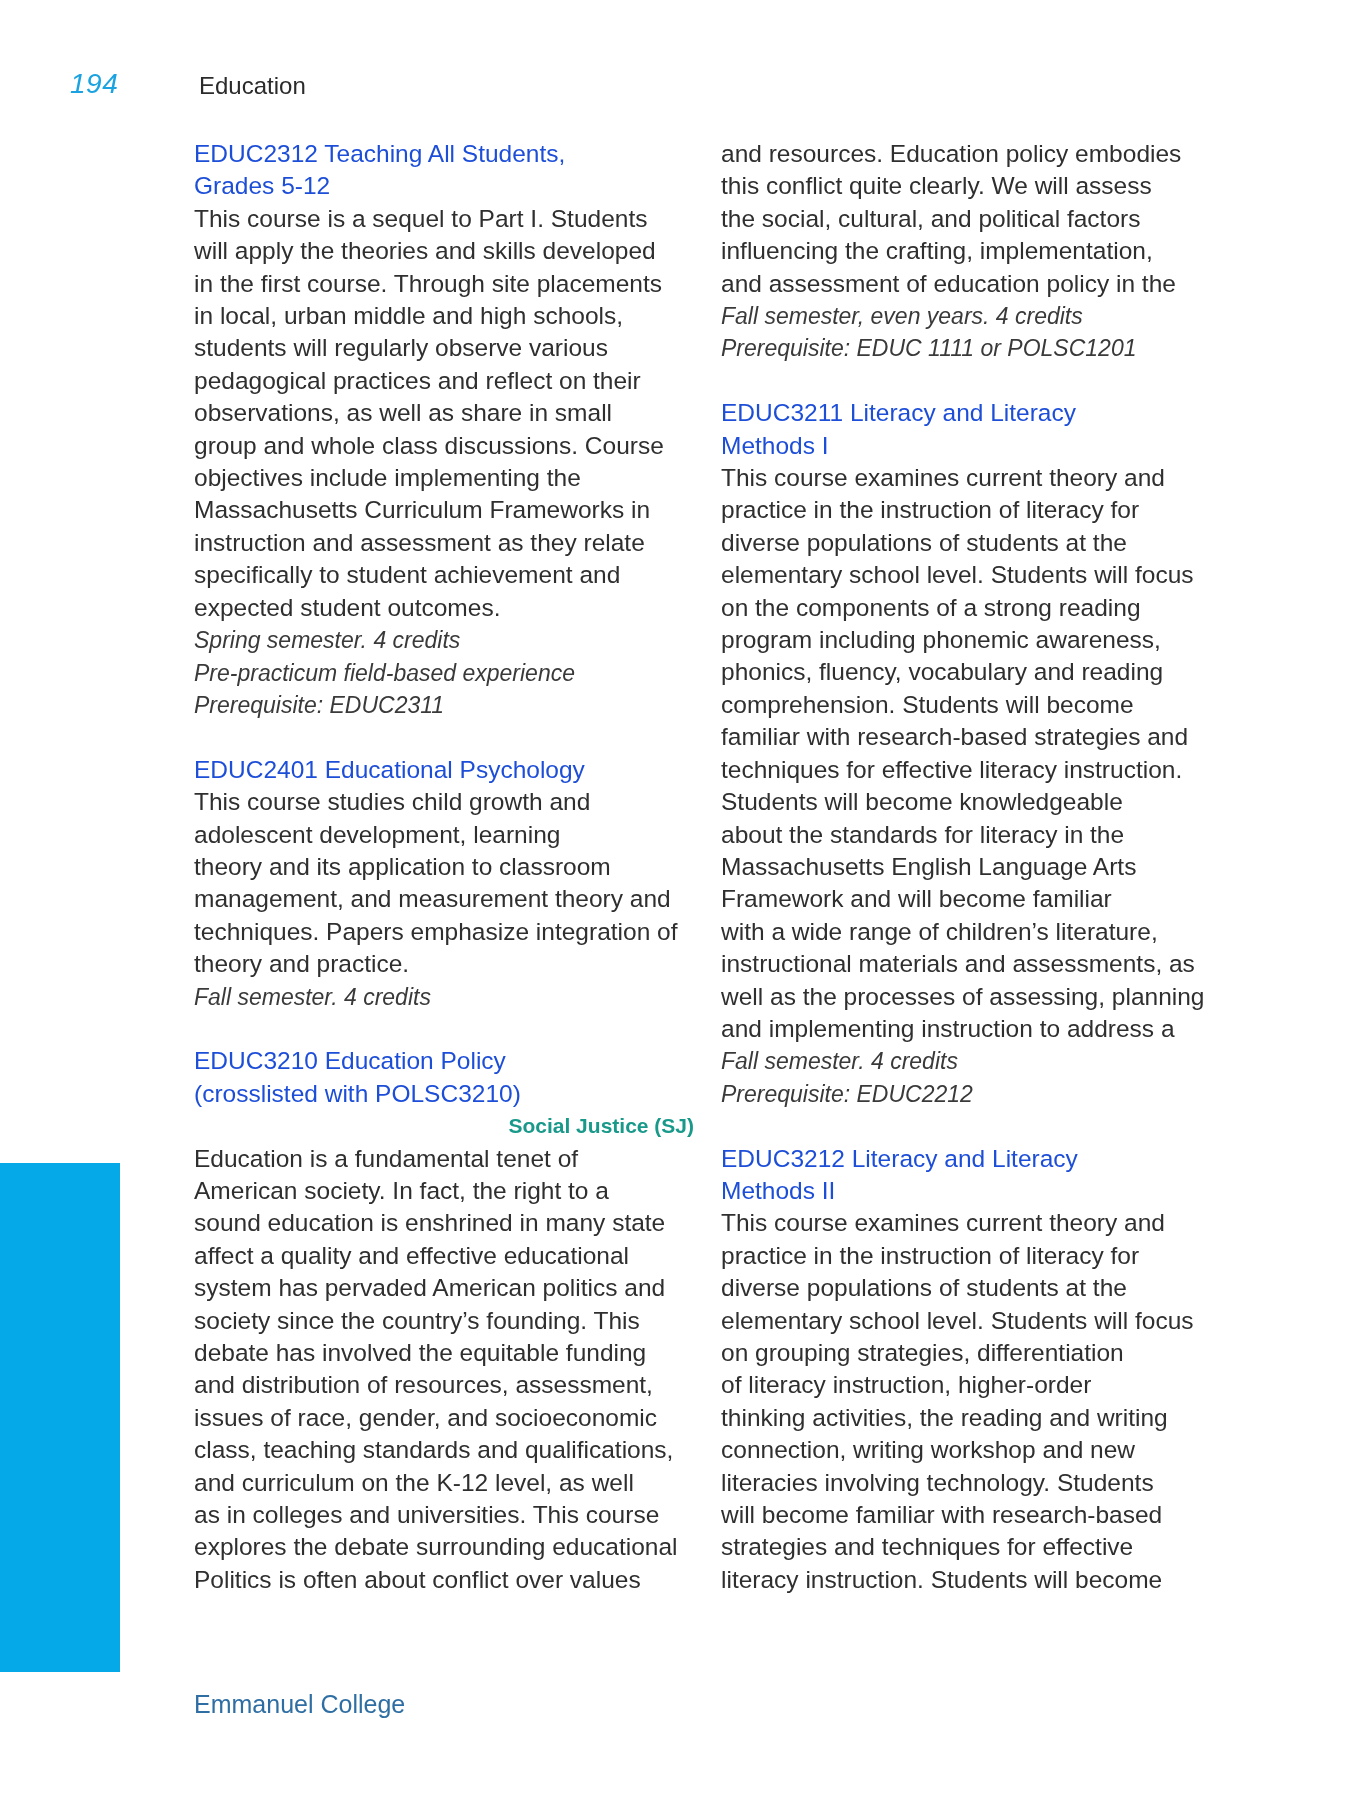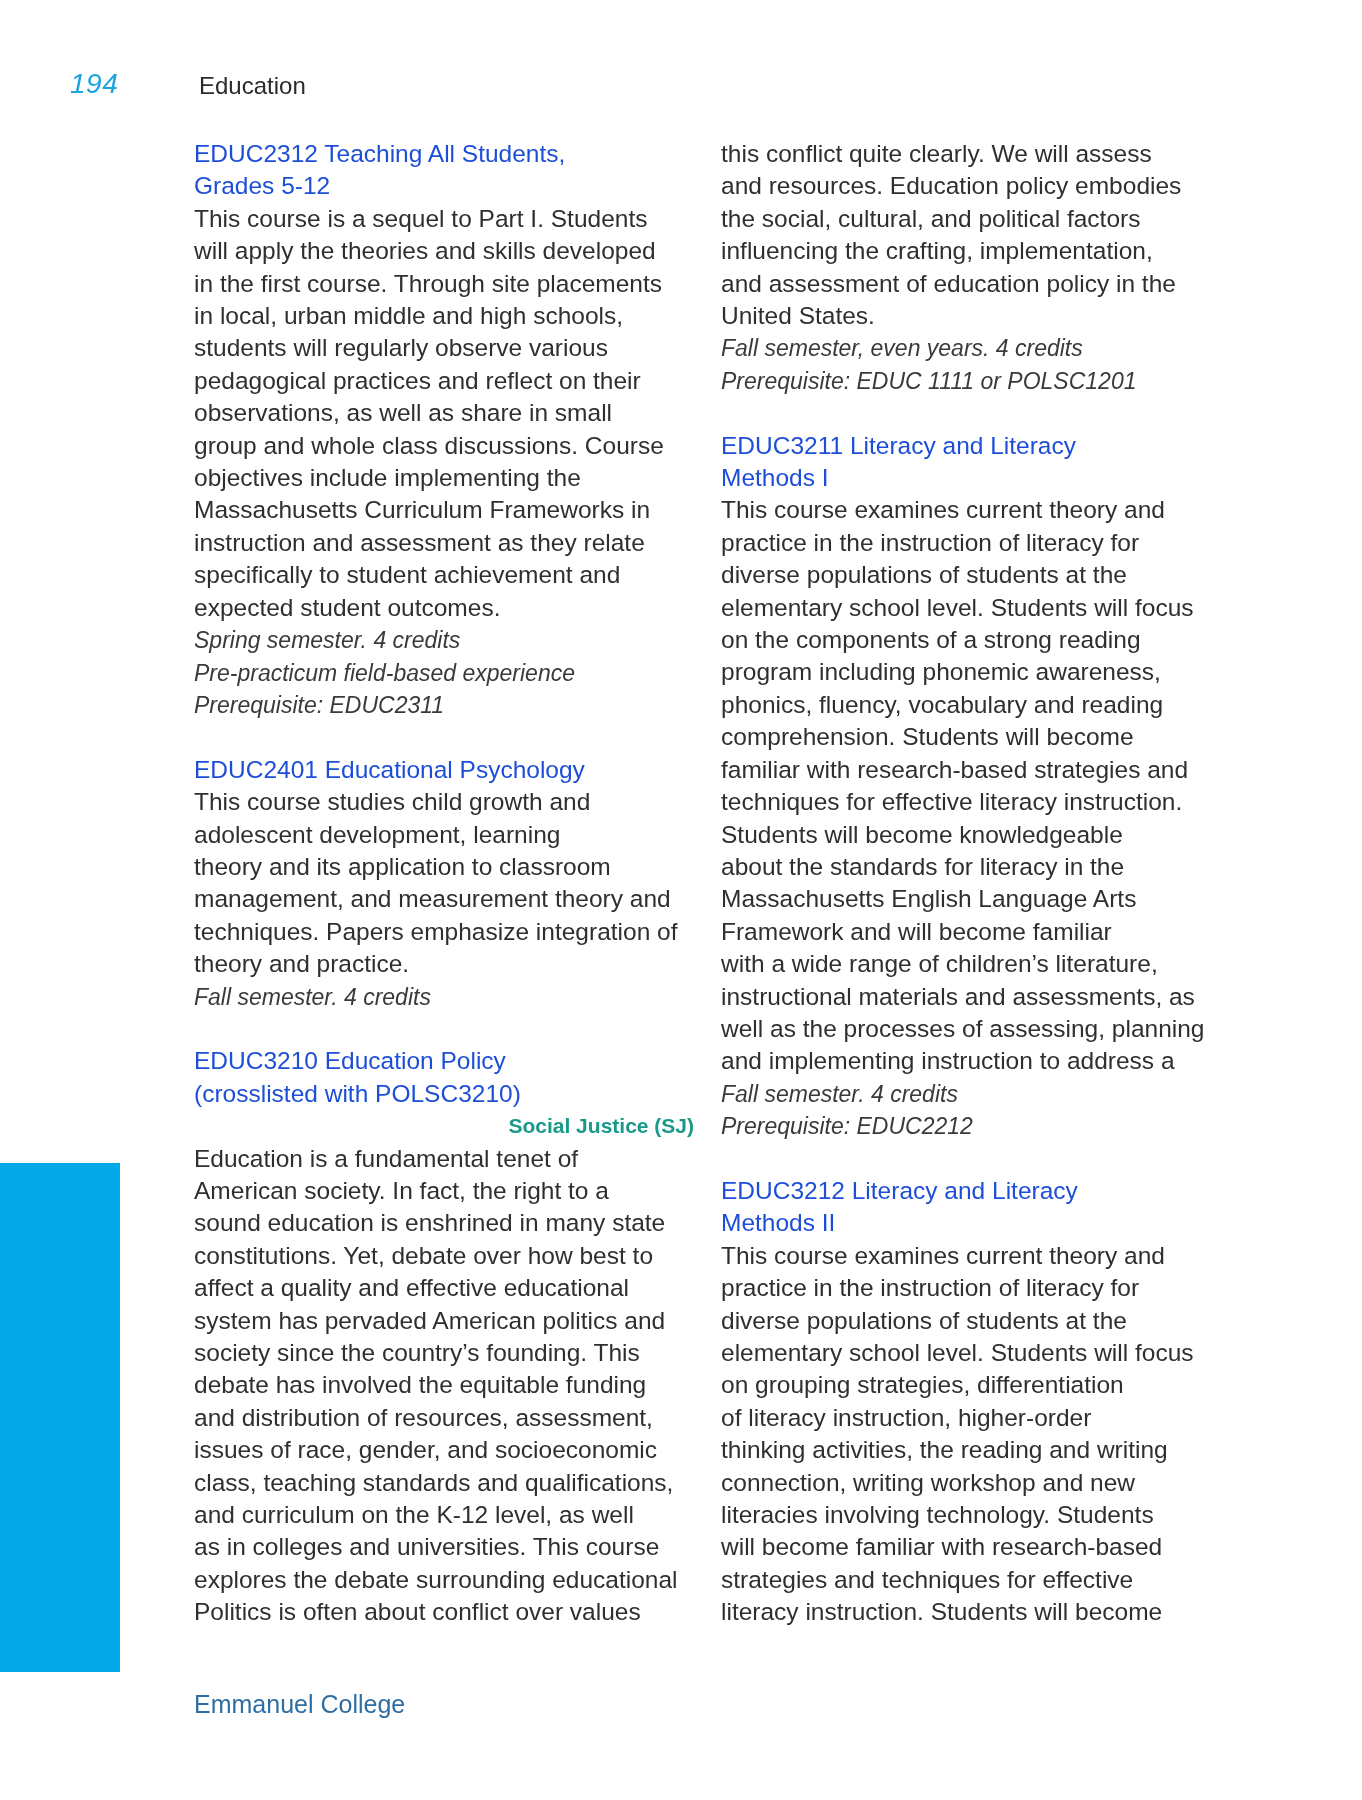--- a/index.html
+++ b/index.html
@@ -89,44 +89,42 @@
     <div class="course">
       <div class="course-title">
         <span class="line">EDUC3210 Education Policy</span>
         <span class="line">(crosslisted with POLSC3210)</span>
       </div>
       <div class="designation">Social Justice (SJ)</div>
       <div class="course-desc">
         <span class="line">Education is a fundamental tenet of</span>
         <span class="line">American society. In fact, the right to a</span>
         <span class="line">sound education is enshrined in many state</span>
-        <span class="line">constitutions. Yet, debate over how best to</span>
         <span class="line">affect a quality and effective educational</span>
         <span class="line">system has pervaded American politics and</span>
         <span class="line">society since the country’s founding. This</span>
         <span class="line">debate has involved the equitable funding</span>
         <span class="line">and distribution of resources, assessment,</span>
         <span class="line">issues of race, gender, and socioeconomic</span>
         <span class="line">class, teaching standards and qualifications,</span>
         <span class="line">and curriculum on the K-12 level, as well</span>
         <span class="line">as in colleges and universities. This course</span>
         <span class="line">explores the debate surrounding educational</span>
         <span class="line">Politics is often about conflict over values</span>
       </div>
     </div>
   </div>
 <div class="column col-right">
     <div class="course">
       <div class="course-desc">
+        <span class="line">and resources. Education policy embodies</span>
         <span class="line">this conflict quite clearly. We will assess</span>
-        <span class="line">and resources. Education policy embodies</span>
         <span class="line">the social, cultural, and political factors</span>
         <span class="line">influencing the crafting, implementation,</span>
         <span class="line">and assessment of education policy in the</span>
-        <span class="line">United States.</span>
       </div>
       <div class="course-meta">
         <span class="line">Fall semester, even years. 4 credits</span>
         <span class="line">Prerequisite: EDUC 1111 or POLSC1201</span>
       </div>
     </div>
     <div class="course">
       <div class="course-title">
         <span class="line">EDUC3211  Literacy and Literacy</span>
         <span class="line">Methods I</span>

